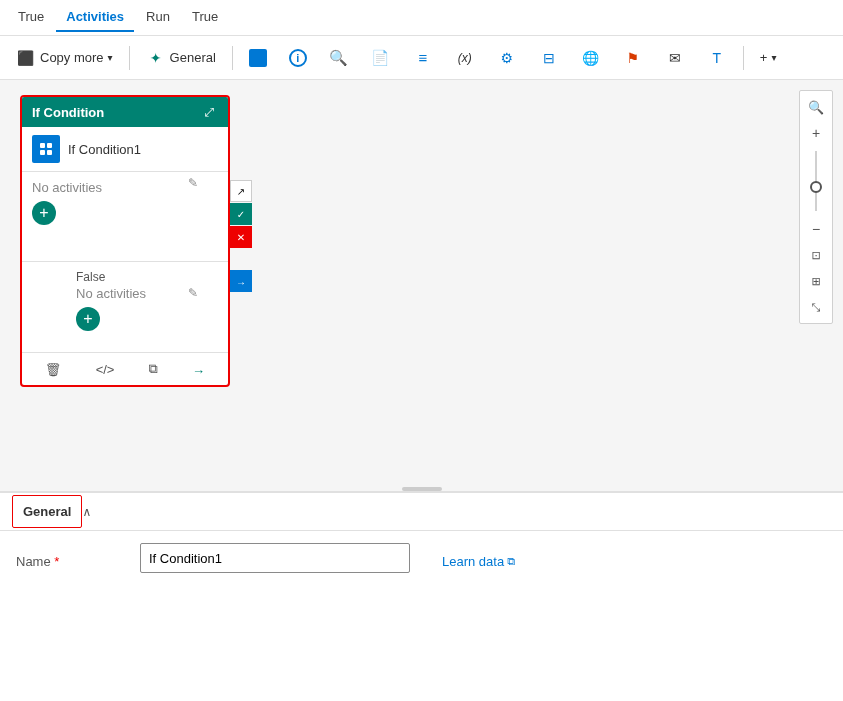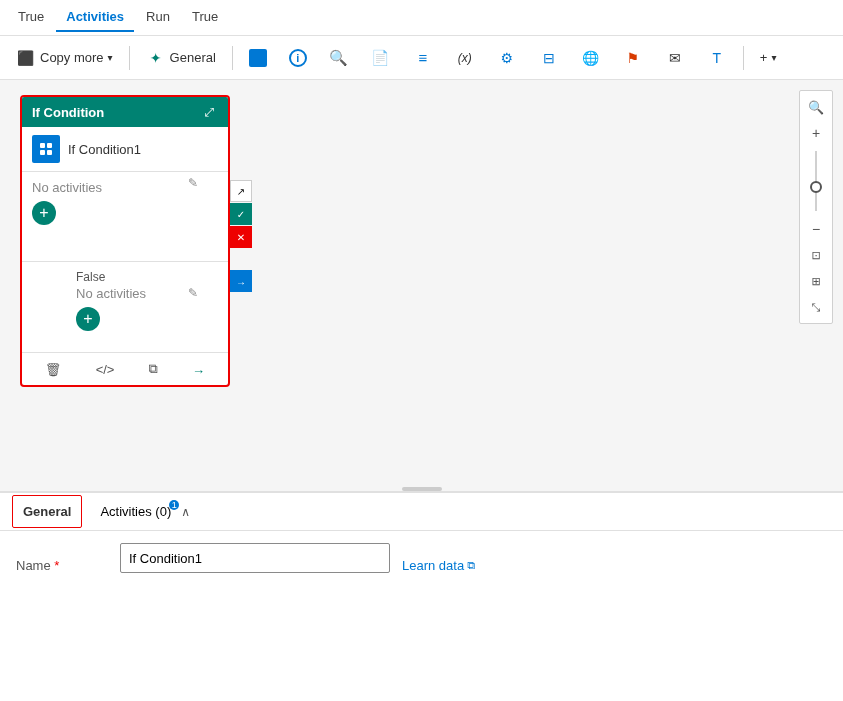--- a/index.html
+++ b/index.html
@@ -50,21 +50,21 @@
 
     
     .properties-panel { background: #fff; border-top: 2px solid #e0e0e0; min-height: 210px; display: flex; flex-direction: column; }
     .panel-tabs { display: flex; align-items: center; border-bottom: 1px solid #e0e0e0; padding: 0 12px; height: 38px; }
     .panel-tab { padding: 8px 10px; cursor: pointer; font-size: 13px; border: none; background: transparent; position: relative; }
     .panel-tab.active { border: 1.5px solid #e00; border-radius: 2px; color: #333; font-weight: 600; }
     .panel-tab-badge { position: absolute; top: 4px; right: 2px; background: #0078d4; color: white; border-radius: 50%; width: 10px; height: 10px; font-size: 9px; display: flex; align-items: center; justify-content: center; }
     .panel-collapse { background: transparent; border: none; cursor: pointer; font-size: 12px; color: #555; }
 
     .panel-body { padding: 12px 16px; display: flex; flex-direction: column; gap: 14px; }
-    .form-row { display: flex; align-items: flex-end; gap: 4px; }
+    .form-row { display: flex; align-items: center; gap: 24px; }
     .form-label { width: 100px; font-size: 13px; color: #555; padding-top: 6px; }
     .form-label .required { color: #e00; }
     .form-input { border: 1px solid #8a8a8a; border-radius: 2px; padding: 4px 8px; font-size: 13px; width: 270px; height: 30px; outline: none; }
     .form-textarea { border: 1px solid #8a8a8a; border-radius: 2px; padding: 6px 8px; font-size: 13px; width: 270px; height: 60px; outline: none; resize: vertical; }
     .learn-more-link { color: #0078d4; text-decoration: none; font-size: 13px; display: flex; align-items: center; gap: 3px; margin-left: 8px; margin-top: 6px; }
     .external-icon { font-size: 11px; }
 
     .relative-branch { position: relative; }
   </style>
 </head>
@@ -210,24 +210,20 @@
   </div>
 </div>
 
 <div class="properties-panel">
 
   <div class="panel-tabs">
     <div style="display:flex;align-items:center;gap:8px;">
       <button class="panel-tab active">
         <span>General</span>
       </button>
-      <button class="panel-tab" style="position:relative;">
-        <span>Activities (0)</span>
-        <span class="panel-tab-badge">1</span>
-      </button>
     </div>
     <button class="panel-collapse">∧</button>
   </div>
 
   <div class="panel-body">
 
     <div class="form-row">
       <div class="form-label">
         <span>Name</span>
         <span class="required">*</span>

